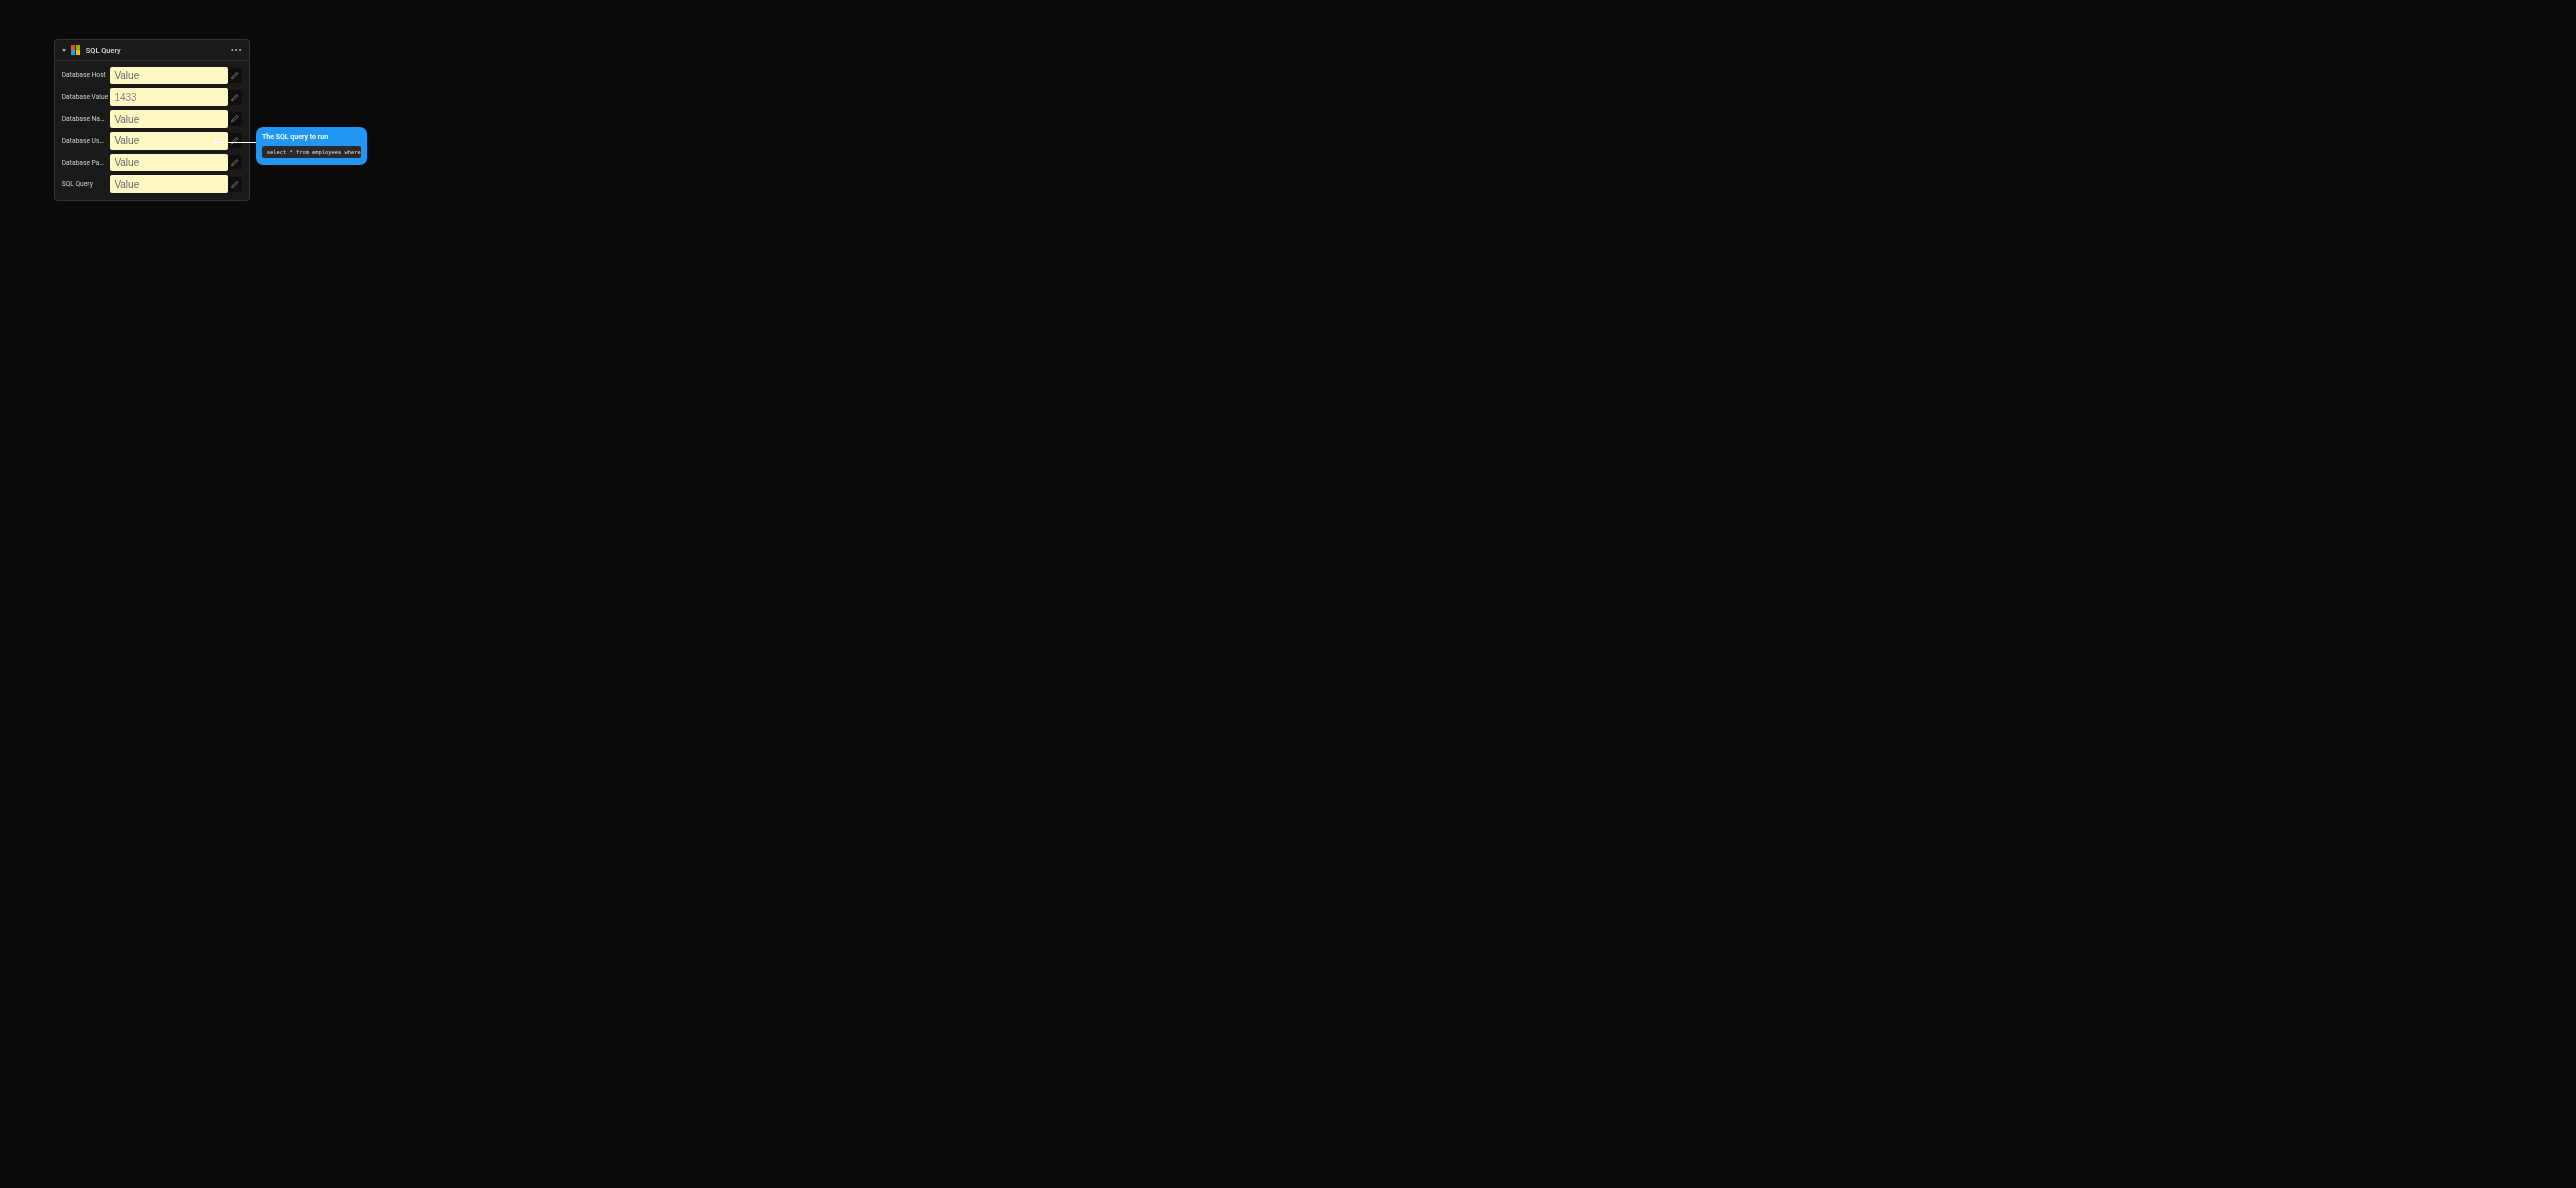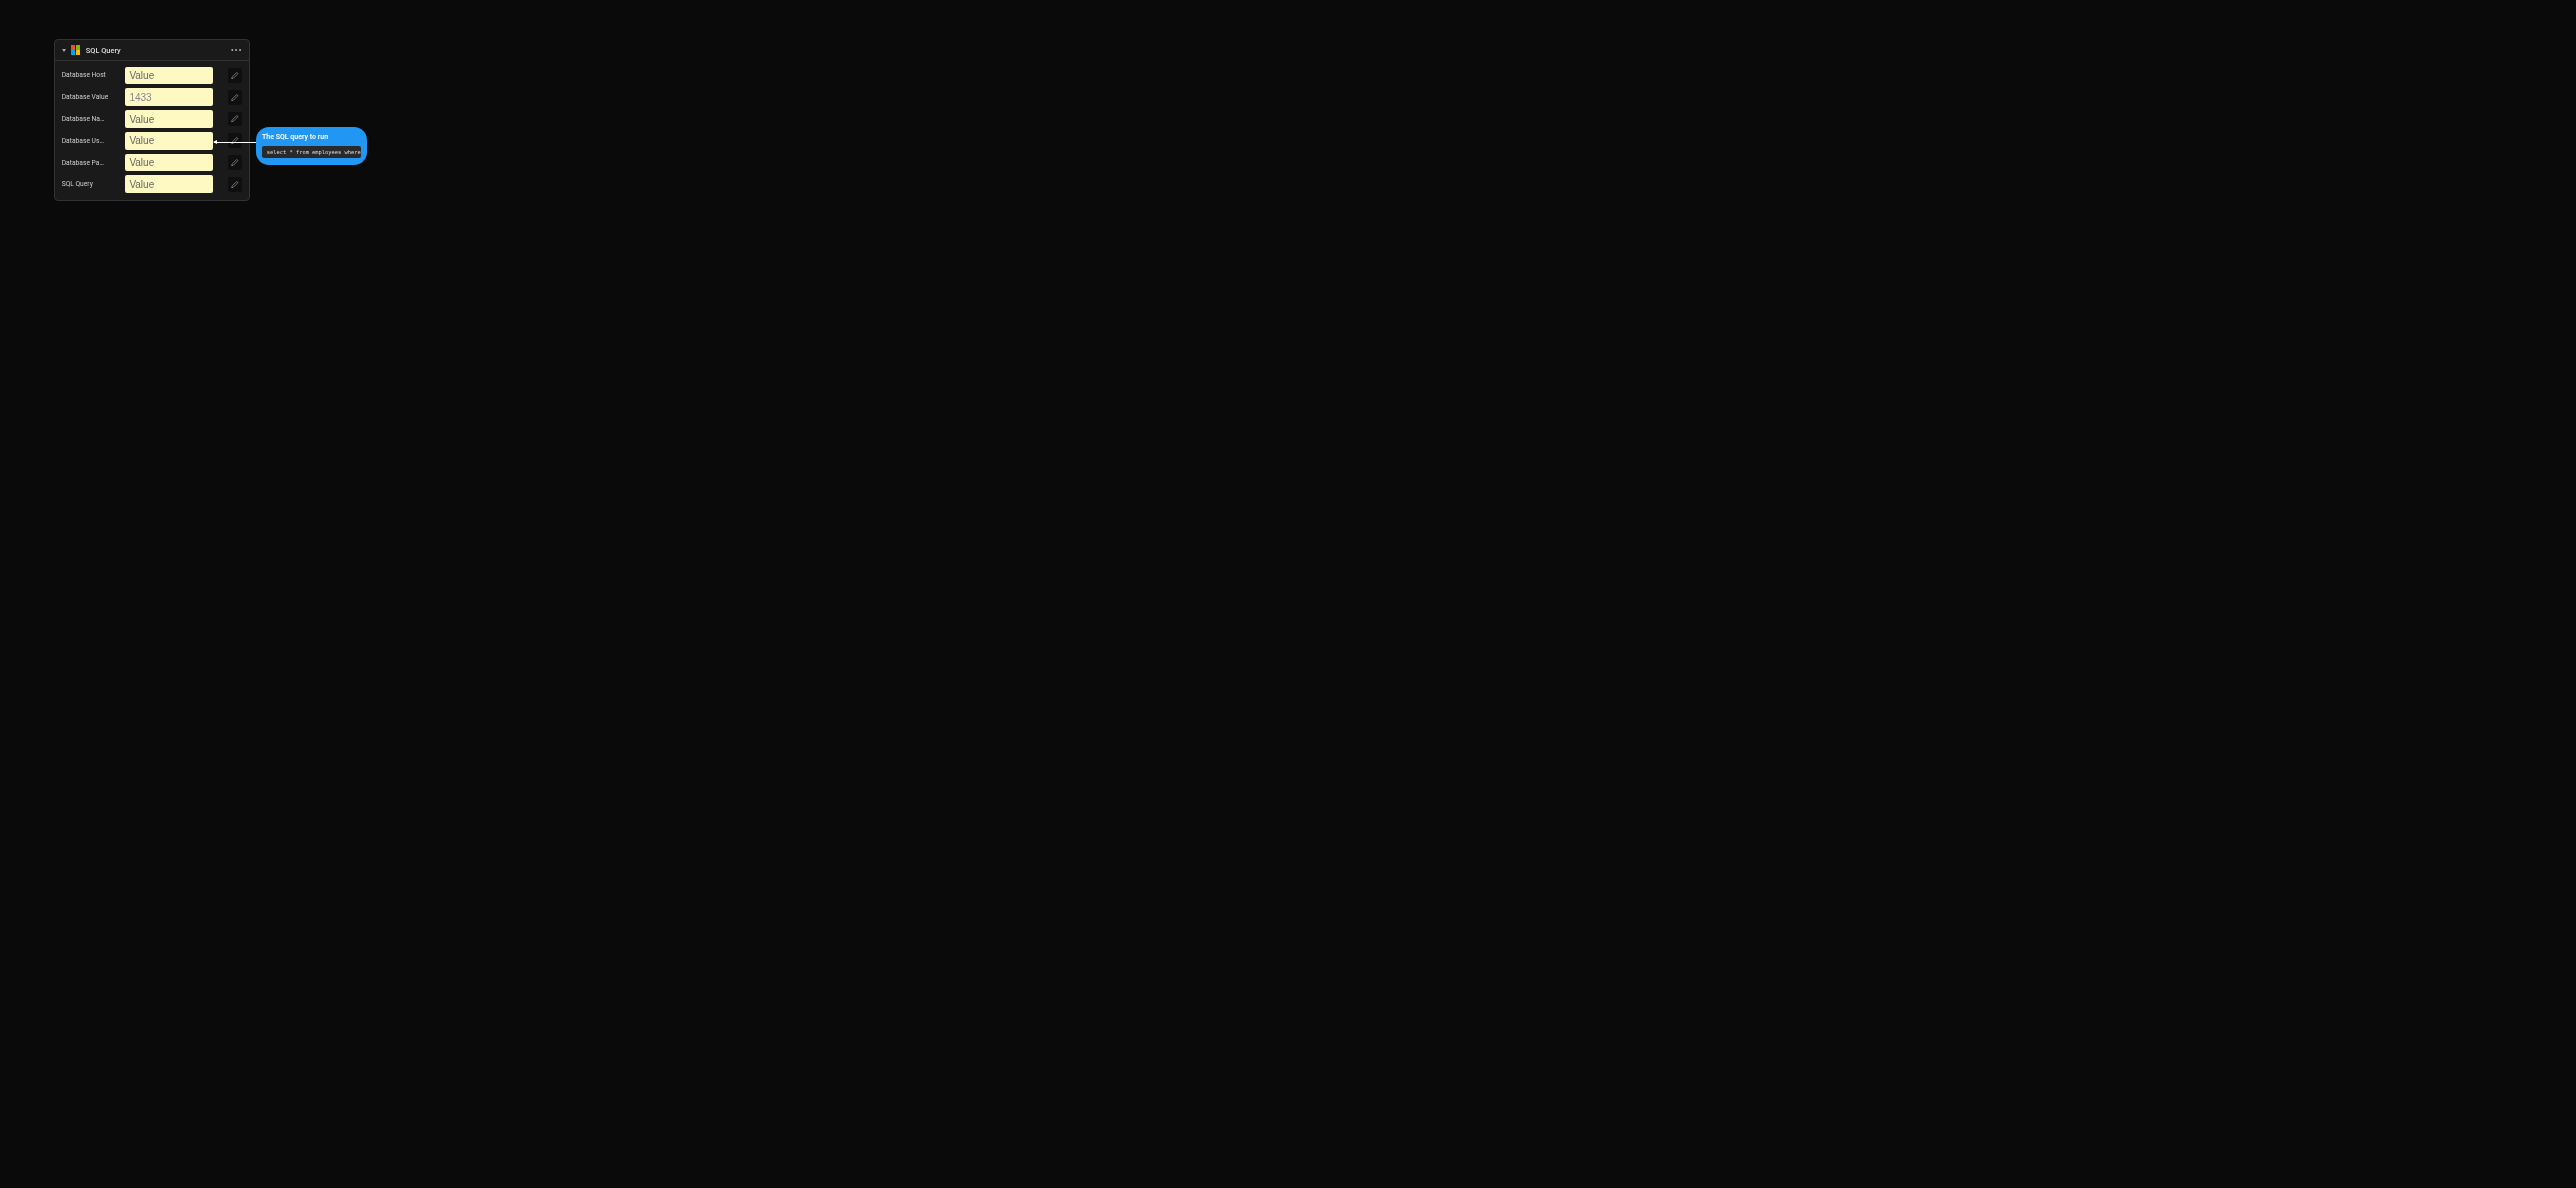--- a/index.html
+++ b/index.html
@@ -57,21 +57,21 @@
       letter-spacing: 0.7px;
       cursor: pointer;
       line-height: 1;
     }
     .panel-body {
       padding: 5.4px 6.7px 6.7px 6.7px;
     }
     .row {
       display: flex;
       align-items: center;
-      gap: 15px;
+      gap: 0;
       margin-bottom: 4px;
     }
     .row:last-child { margin-bottom: 0; }
     .label {
       color: #ccc;
       font-size: 6.7px;
       width: 48px;
       white-space: nowrap;
       overflow: hidden;
       text-overflow: ellipsis;
@@ -100,21 +100,21 @@
       cursor: pointer;
       color: #aaa;
     }
     .edit-btn svg { width: 7.4px; height: 7.4px; }
     .callout {
       position: absolute;
       left: 256px;
       top: 127px;
       width: 111px;
       background: #2196f3;
-      border-radius: 13px;
+      border-radius: 7px;
       padding: 6px 6px 6.7px 6px;
     }
     .callout-title {
       color: #fff;
       font-size: 7px;
       font-weight: 600;
       margin-bottom: 4.7px;
     }
     .callout-code {
       background: #2a2a2c;

